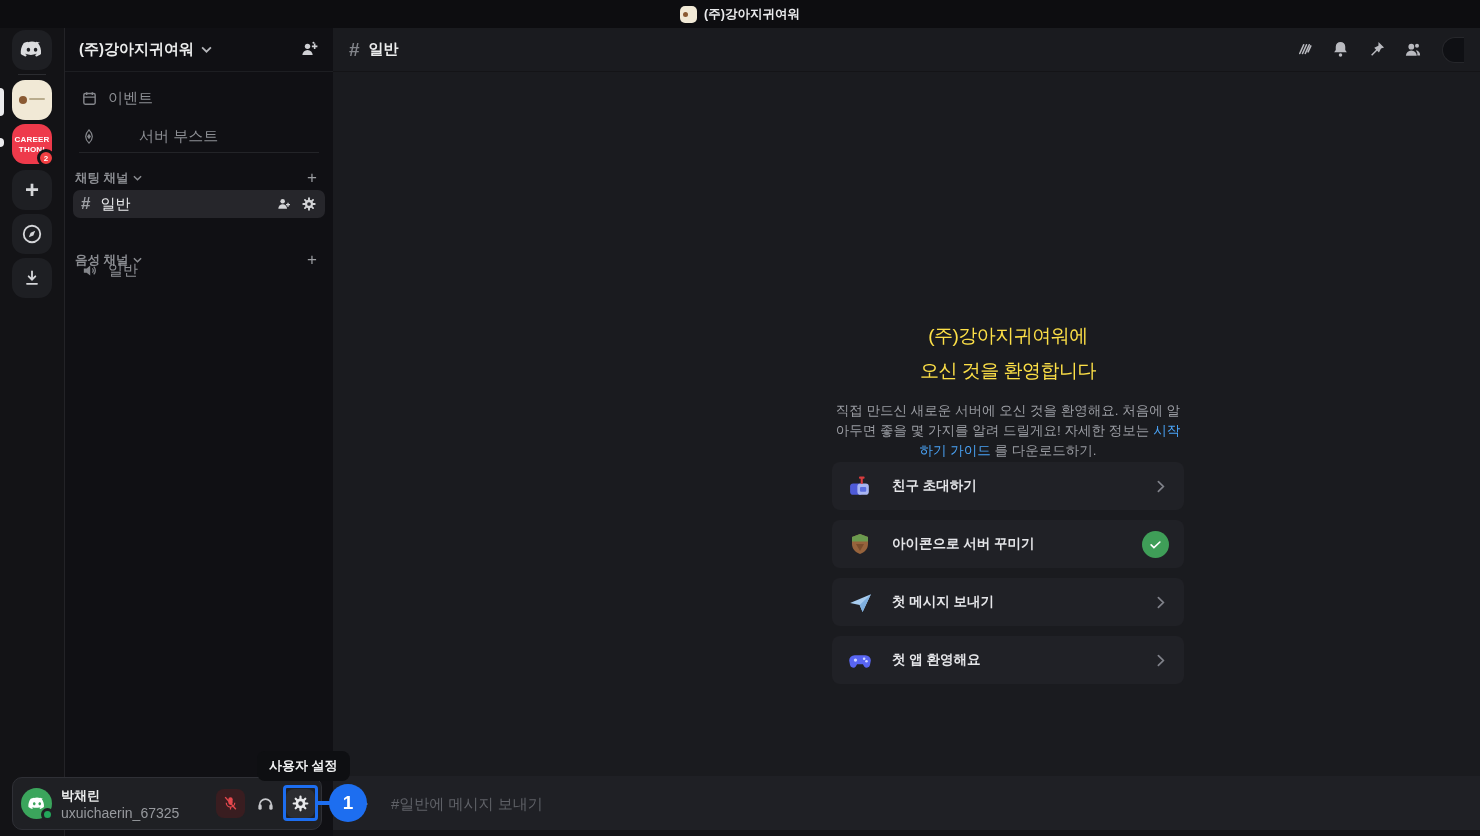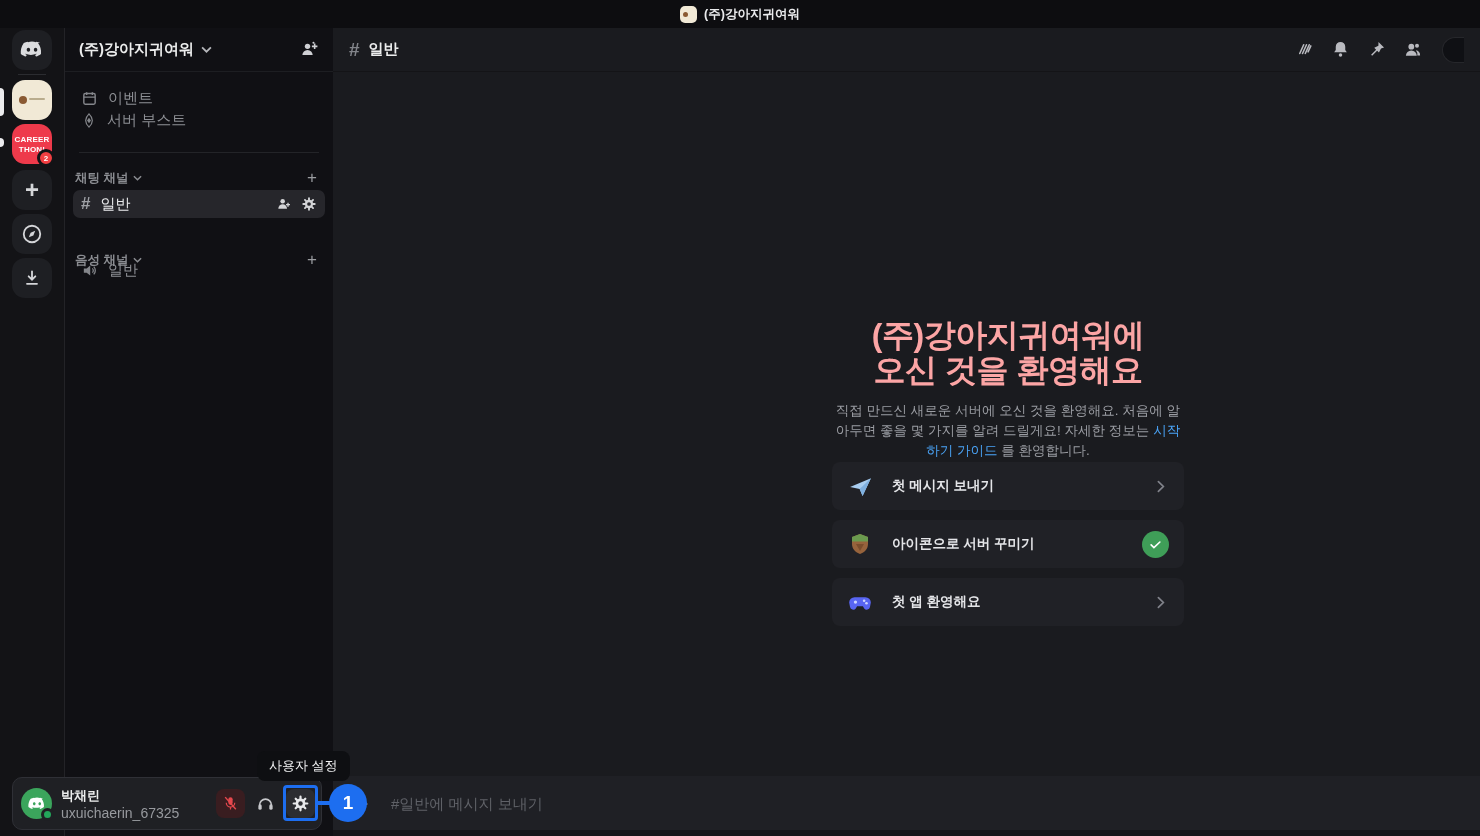--- a/index.html
+++ b/index.html
@@ -56,21 +56,21 @@
   .main { position:absolute; top:28px; left:333px; width:1147px; height:808px; background:#1a1b1f; }
   .chan-header { height:44px; display:flex; align-items:center; padding:0 16px; border-bottom:1px solid #141417; }
   .chan-hash { color:#82848a; font-size:19px; font-weight:bold; margin-right:9px; }
   .chan-title { color:#eceded; font-size:15px; font-weight:bold; }
   .header-icons { margin-left:auto; display:flex; align-items:center; gap:17px; color:#b9babf; }
   .header-icons .hicon { display:flex; }
   .search-stub { width:22px; height:26px; border-radius:13px 0 0 13px; background:#0f1014; border:1px solid #26272b; border-right:none; margin-left:2px; }
 
   
   .welcome { position:absolute; left:499px; top:290px; width:352px; text-align:center; }
-  .welcome h1 { color:#fca5a5; font-size:32px; line-height:35px; font-weight:bold; letter-spacing:-.5px; }
+  .welcome h1 { color:#fde047; font-size:19px; line-height:35px; font-weight:normal; letter-spacing:-.5px; }
   .welcome-desc { margin-top:13px; color:#9b9da3; font-size:13.5px; line-height:20px; }
   .welcome-desc a { color:#4aa3f6; text-decoration:none; }
   .cards { position:absolute; left:499px; top:434px; width:352px; display:flex; flex-direction:column; gap:10px; }
   .card { height:48px; background:#202126; border-radius:8px; display:flex; align-items:center; padding:0 15px; }
   .card-icon { width:26px; height:26px; display:flex; align-items:center; justify-content:center; }
   .card-label { margin-left:19px; color:#e4e5e8; font-size:13.5px; font-weight:bold; }
   .card-right { margin-left:auto; display:flex; align-items:center; }
   .chev-right { display:none; color:#80828a; }
   .check-circle { display:none; width:27px; height:27px; border-radius:50%; background:#3f9e58;
     align-items:center; justify-content:center; }
@@ -95,21 +95,21 @@
   .user-name { position:absolute; left:48px; top:9px; color:#eceded; font-size:13px; font-weight:bold; }
   .user-tag { position:absolute; left:48px; top:27px; color:#97999e; font-size:14px; }
   .upanel-btn { position:absolute; top:11px; width:29px; height:29px; border-radius:8px;
     display:flex; align-items:center; justify-content:center; }
   .btn-mic { left:203px; background:#391d20; }
   .btn-deafen { left:238px; }
   .btn-settings { left:273px; background:#2c2d31; }
 
   
   .tooltip { position:absolute; left:257px; top:751px; background:#0e0f12; border-radius:8px;
-    padding:6px 12px; color:#f2f3f4; font-size:13px; font-weight:normal; white-space:nowrap; }
+    padding:6px 12px; color:#f2f3f4; font-size:13px; font-weight:bold; white-space:nowrap; }
   .anno-box { position:absolute; left:283px; top:785px; width:35px; height:36px; border:3px solid #1d6ef0; border-radius:4px; }
   .anno-line { position:absolute; left:317px; top:801px; width:15px; height:4px; background:#1d6ef0; }
   .anno-circle { position:absolute; left:329px; top:784px; width:38px; height:38px; border-radius:50%;
     background:#1d6ef0; color:#fff; font-size:19px; font-weight:bold; display:flex; align-items:center; justify-content:center; }
 
   svg { display:block; }
 </style>
 </head>
 <body>
 
@@ -181,21 +181,21 @@
     <div class="side-row" style="top:56px;">
       <span class="row-icon">
         <svg width="17" height="17" viewBox="0 0 24 24" fill="none" stroke="#84868b" stroke-width="2">
             <rect x="4" y="5" width="16" height="15" rx="2"></rect>
             <path d="M8 3v4M16 3v4M4 10h16"></path>
           </svg>
       </span>
       <span>이벤트</span>
     </div>
 
-    <div class="side-row" style="top:78px;">
+    <div class="side-row" style="top:94px;gap:32px;">
       <span class="row-icon">
         <svg width="16" height="17" viewBox="0 0 24 24" fill="none" stroke="#84868b" stroke-width="1.8">
             <path d="M12 2c3 3 5 6 5 10s-2 7-5 10c-3-3-5-6-5-10s2-7 5-10z"></path>
             <path d="M12 8l3 4-3 4-3-4z" fill="#84868b" stroke="none"></path>
           </svg>
       </span>
       <span>서버 부스트</span>
     </div>
 
     <div class="side-divider" style="top:124px;"></div>
@@ -288,64 +288,84 @@
               <path d="M15.5 12.4a5.6 5.6 0 0 1 5 6.1h-3.3a8.2 8.2 0 0 0-1.7-6.1z"></path>
             </svg>
         </span>
         <span class="search-stub"></span>
       </span>
     </div>
 
     <div class="welcome">
       <h1>
         <span>(주)강아지귀여워에</span><br>
-        <span>오신 것을 환영해요</span>
+        <span>오신 것을 환영합니다</span>
       </h1>
       <div class="welcome-desc">
-        <span>직접 만드신 새로운 서버에 오신 것을 환영해요. 처음에 알아두면 좋을 몇 가지를 알려 드릴게요! 자세한 정보는 </span><a href="#">시작하기 가이드</a><span> 를 환영합니다.</span>
+        <span>직접 만드신 새로운 서버에 오신 것을 환영해요. 처음에 알아두면 좋을 몇 가지를 알려 드릴게요! 자세한 정보는 </span><a href="#">시작하기 가이드</a><span> 를 다운로드하기.</span>
       </div>
     </div>
 
     <div class="cards">
 
+      <div class="card st-chev">
+        <span class="card-icon">
+          <svg width="25" height="25" viewBox="0 0 24 24">
+              <rect x="2" y="9" width="12" height="11" rx="3" fill="#4e5bd8"></rect>
+              <rect x="9" y="9" width="11" height="11" rx="3" fill="#a9b6f2"></rect>
+              <rect x="12.2" y="3.5" width="2" height="6" fill="#d83c3e"></rect>
+              <rect x="10.5" y="2.5" width="5.5" height="2" rx="1" fill="#d83c3e"></rect>
+              <rect x="11.5" y="12.5" width="6" height="4.5" rx="1" fill="#5b6ee0"></rect>
+            </svg>
+        </span>
+        <span class="card-label">친구 초대하기</span>
+        <span class="card-right">
+          <span class="chev-right">
+            <svg width="17" height="17" viewBox="0 0 24 24" fill="none" stroke="#80828a" stroke-width="2.4" stroke-linecap="round">
+                <path d="M9 5l7 7-7 7"></path>
+              </svg>
+          </span>
+
+        </span>
+      </div>
+
+      <div class="card st-done">
+        <span class="card-icon">
+          <svg width="24" height="24" viewBox="0 0 24 24">
+              <path d="M12 2l8 3v7c0 5-3.5 8.5-8 10-4.5-1.5-8-5-8-10V5z" fill="#96633c"></path>
+              <path d="M12 2l8 3v4.5H4V5z" fill="#6a9a4e"></path>
+              <path d="M8 12h8l-4 7z" fill="#7a4d2c"></path>
+            </svg>
+        </span>
+        <span class="card-label">아이콘으로 서버 꾸미기</span>
+        <span class="card-right">
+
+          <span class="check-circle">
+            <svg width="15" height="15" viewBox="0 0 24 24" fill="none" stroke="#fff" stroke-width="2.6" stroke-linecap="round">
+                <path d="M5 12.5l4.5 4.5L19 8"></path>
+              </svg>
+          </span>
+        </span>
+      </div>
 
       <div class="card st-chev">
         <span class="card-icon">
           <svg width="25" height="25" viewBox="0 0 24 24">
               <path d="M2 12.5L22 4l-8 17-2.8-6.7z" fill="#a8cdf0"></path>
               <path d="M11.2 14.3L22 4l-8 17z" fill="#7fb0e0"></path>
             </svg>
         </span>
         <span class="card-label">첫 메시지 보내기</span>
         <span class="card-right">
           <span class="chev-right">
             <svg width="17" height="17" viewBox="0 0 24 24" fill="none" stroke="#80828a" stroke-width="2.4" stroke-linecap="round">
                 <path d="M9 5l7 7-7 7"></path>
               </svg>
           </span>
 
-        </span>
-      </div>
-
-      <div class="card st-done">
-        <span class="card-icon">
-          <svg width="24" height="24" viewBox="0 0 24 24">
-              <path d="M12 2l8 3v7c0 5-3.5 8.5-8 10-4.5-1.5-8-5-8-10V5z" fill="#96633c"></path>
-              <path d="M12 2l8 3v4.5H4V5z" fill="#6a9a4e"></path>
-              <path d="M8 12h8l-4 7z" fill="#7a4d2c"></path>
-            </svg>
-        </span>
-        <span class="card-label">아이콘으로 서버 꾸미기</span>
-        <span class="card-right">
-
-          <span class="check-circle">
-            <svg width="15" height="15" viewBox="0 0 24 24" fill="none" stroke="#fff" stroke-width="2.6" stroke-linecap="round">
-                <path d="M5 12.5l4.5 4.5L19 8"></path>
-              </svg>
-          </span>
         </span>
       </div>
 
 
       <div class="card st-chev">
         <span class="card-icon">
           <svg width="26" height="26" viewBox="0 0 24 24">
               <path d="M7 7.5h10a5 5 0 0 1 5 5l-.8 4.2a3 3 0 0 1-5.3 1.2l-1.2-1.9H9.3l-1.2 1.9a3 3 0 0 1-5.3-1.2L2 12.5a5 5 0 0 1 5-5z" fill="#5865f2"></path>
               <circle cx="7.8" cy="12" r="1.5" fill="#cfd6ff"></circle>
               <circle cx="15.8" cy="10.8" r="1.2" fill="#cfd6ff"></circle>

